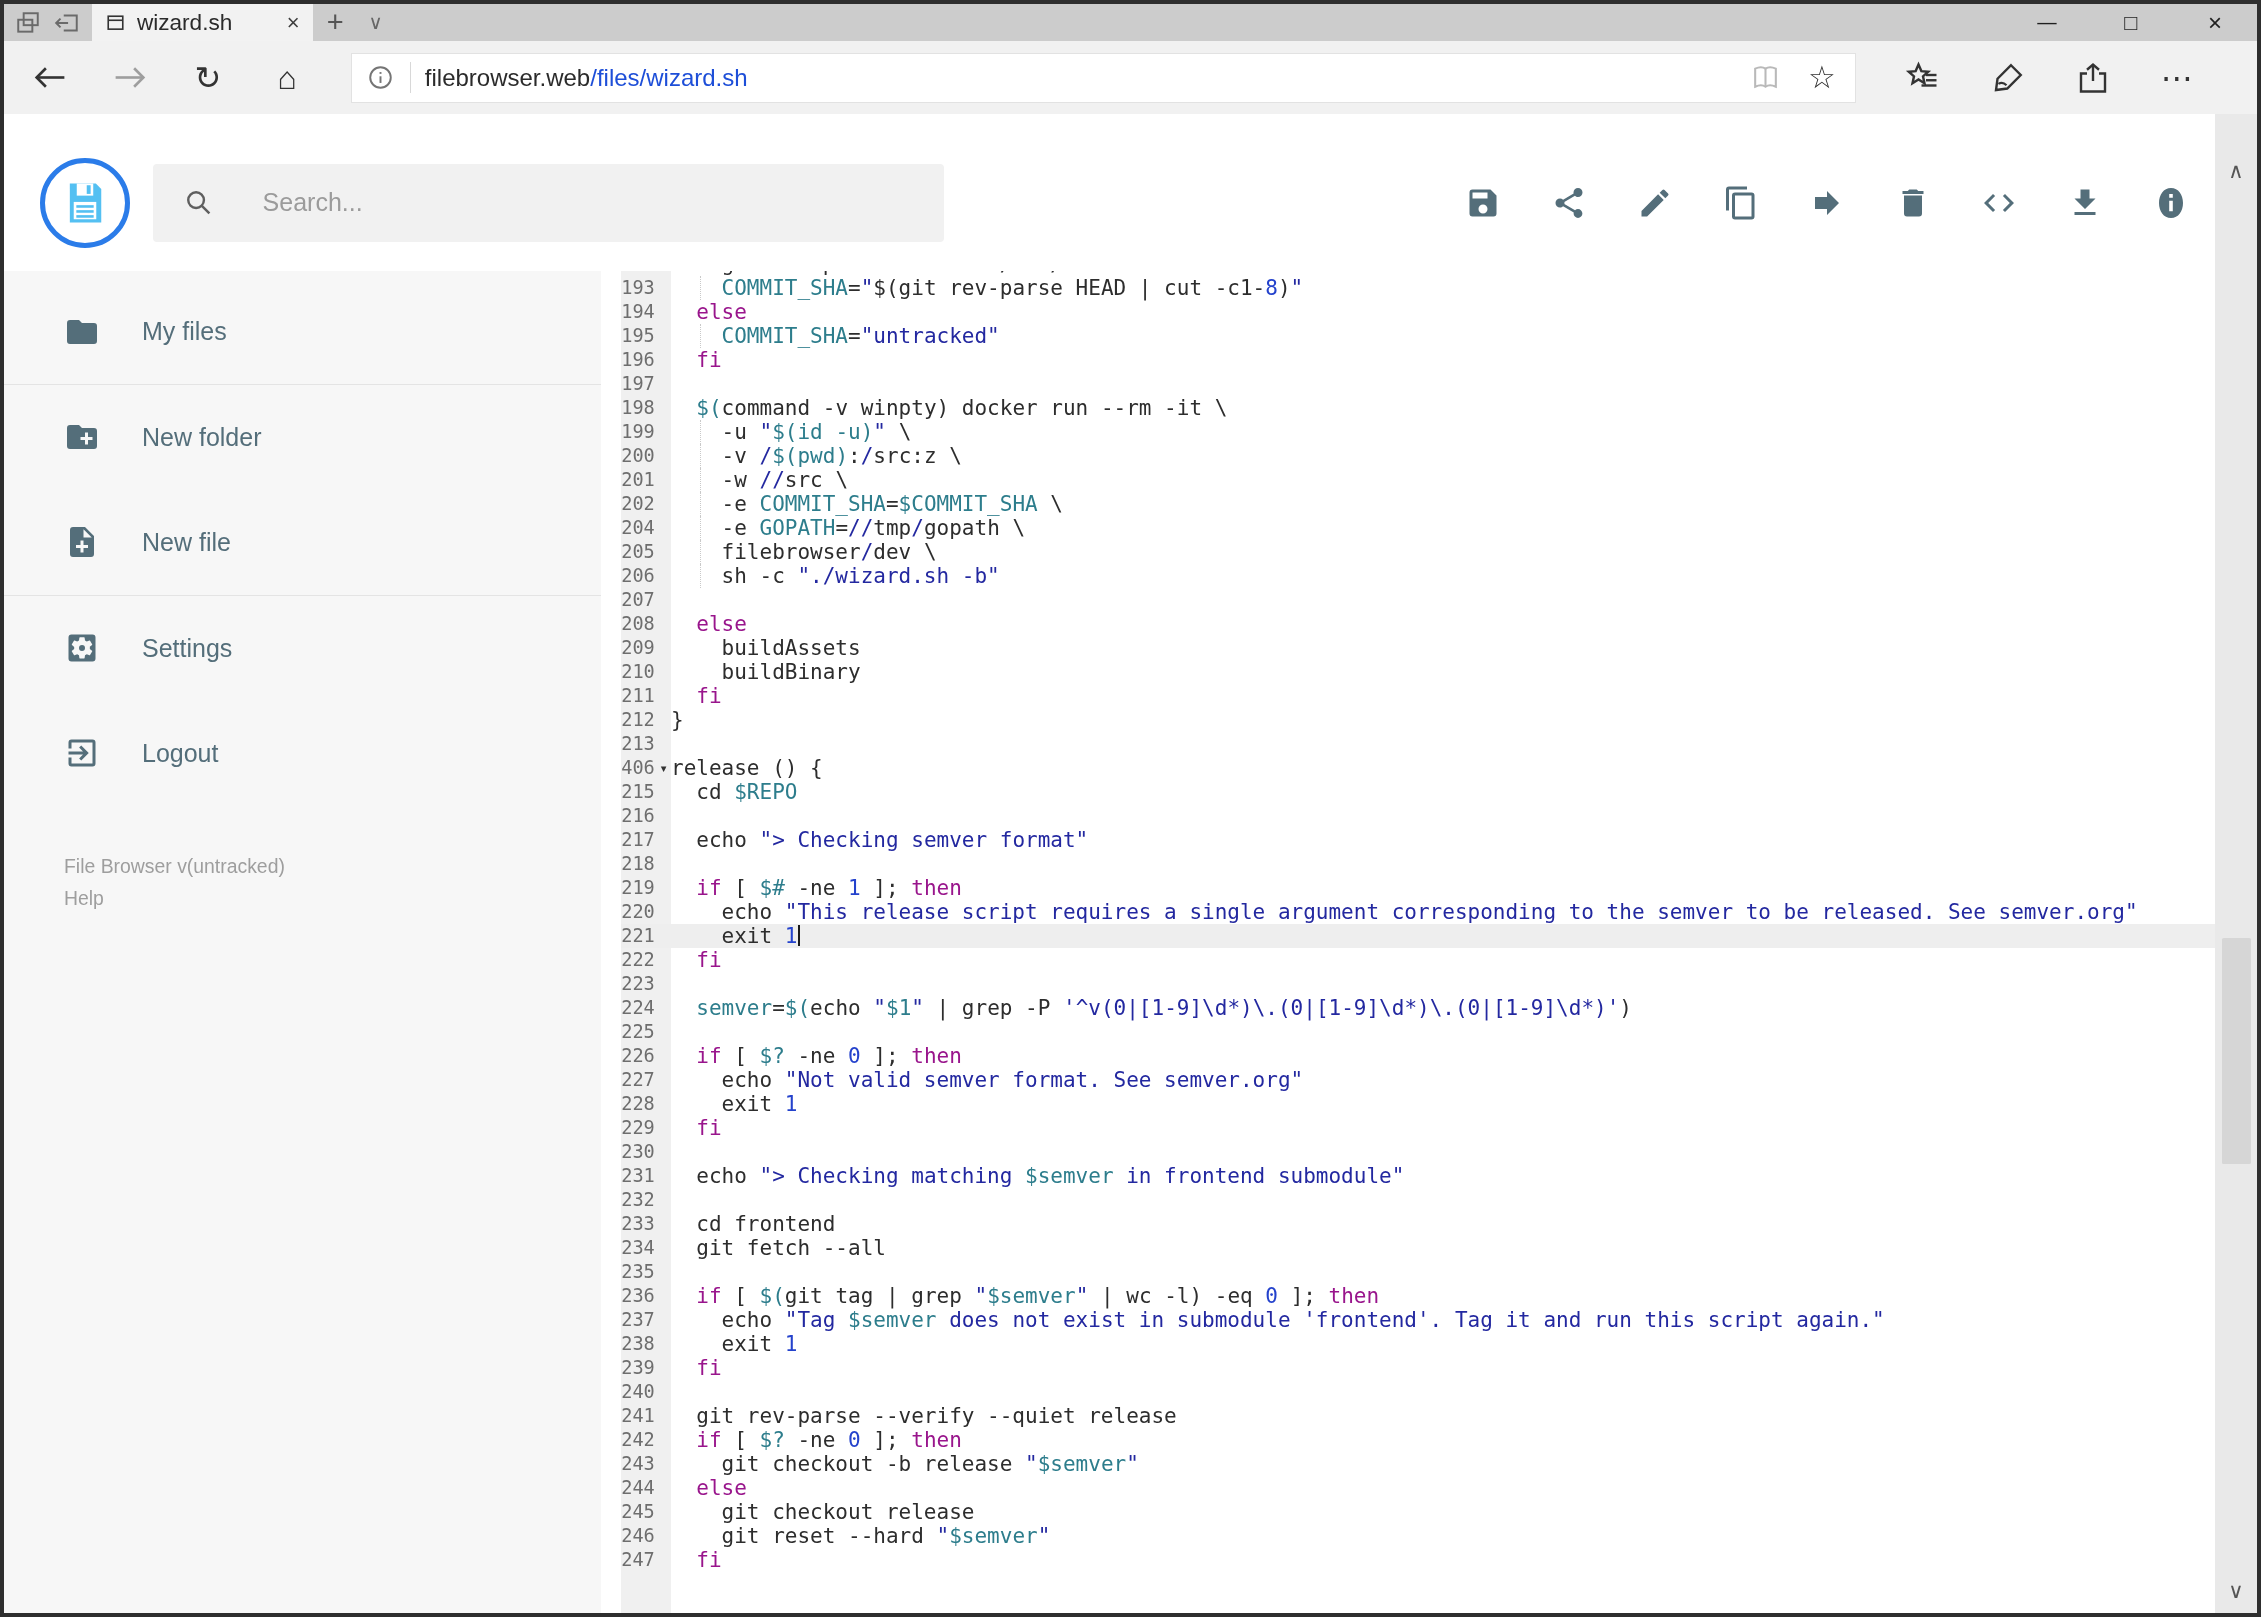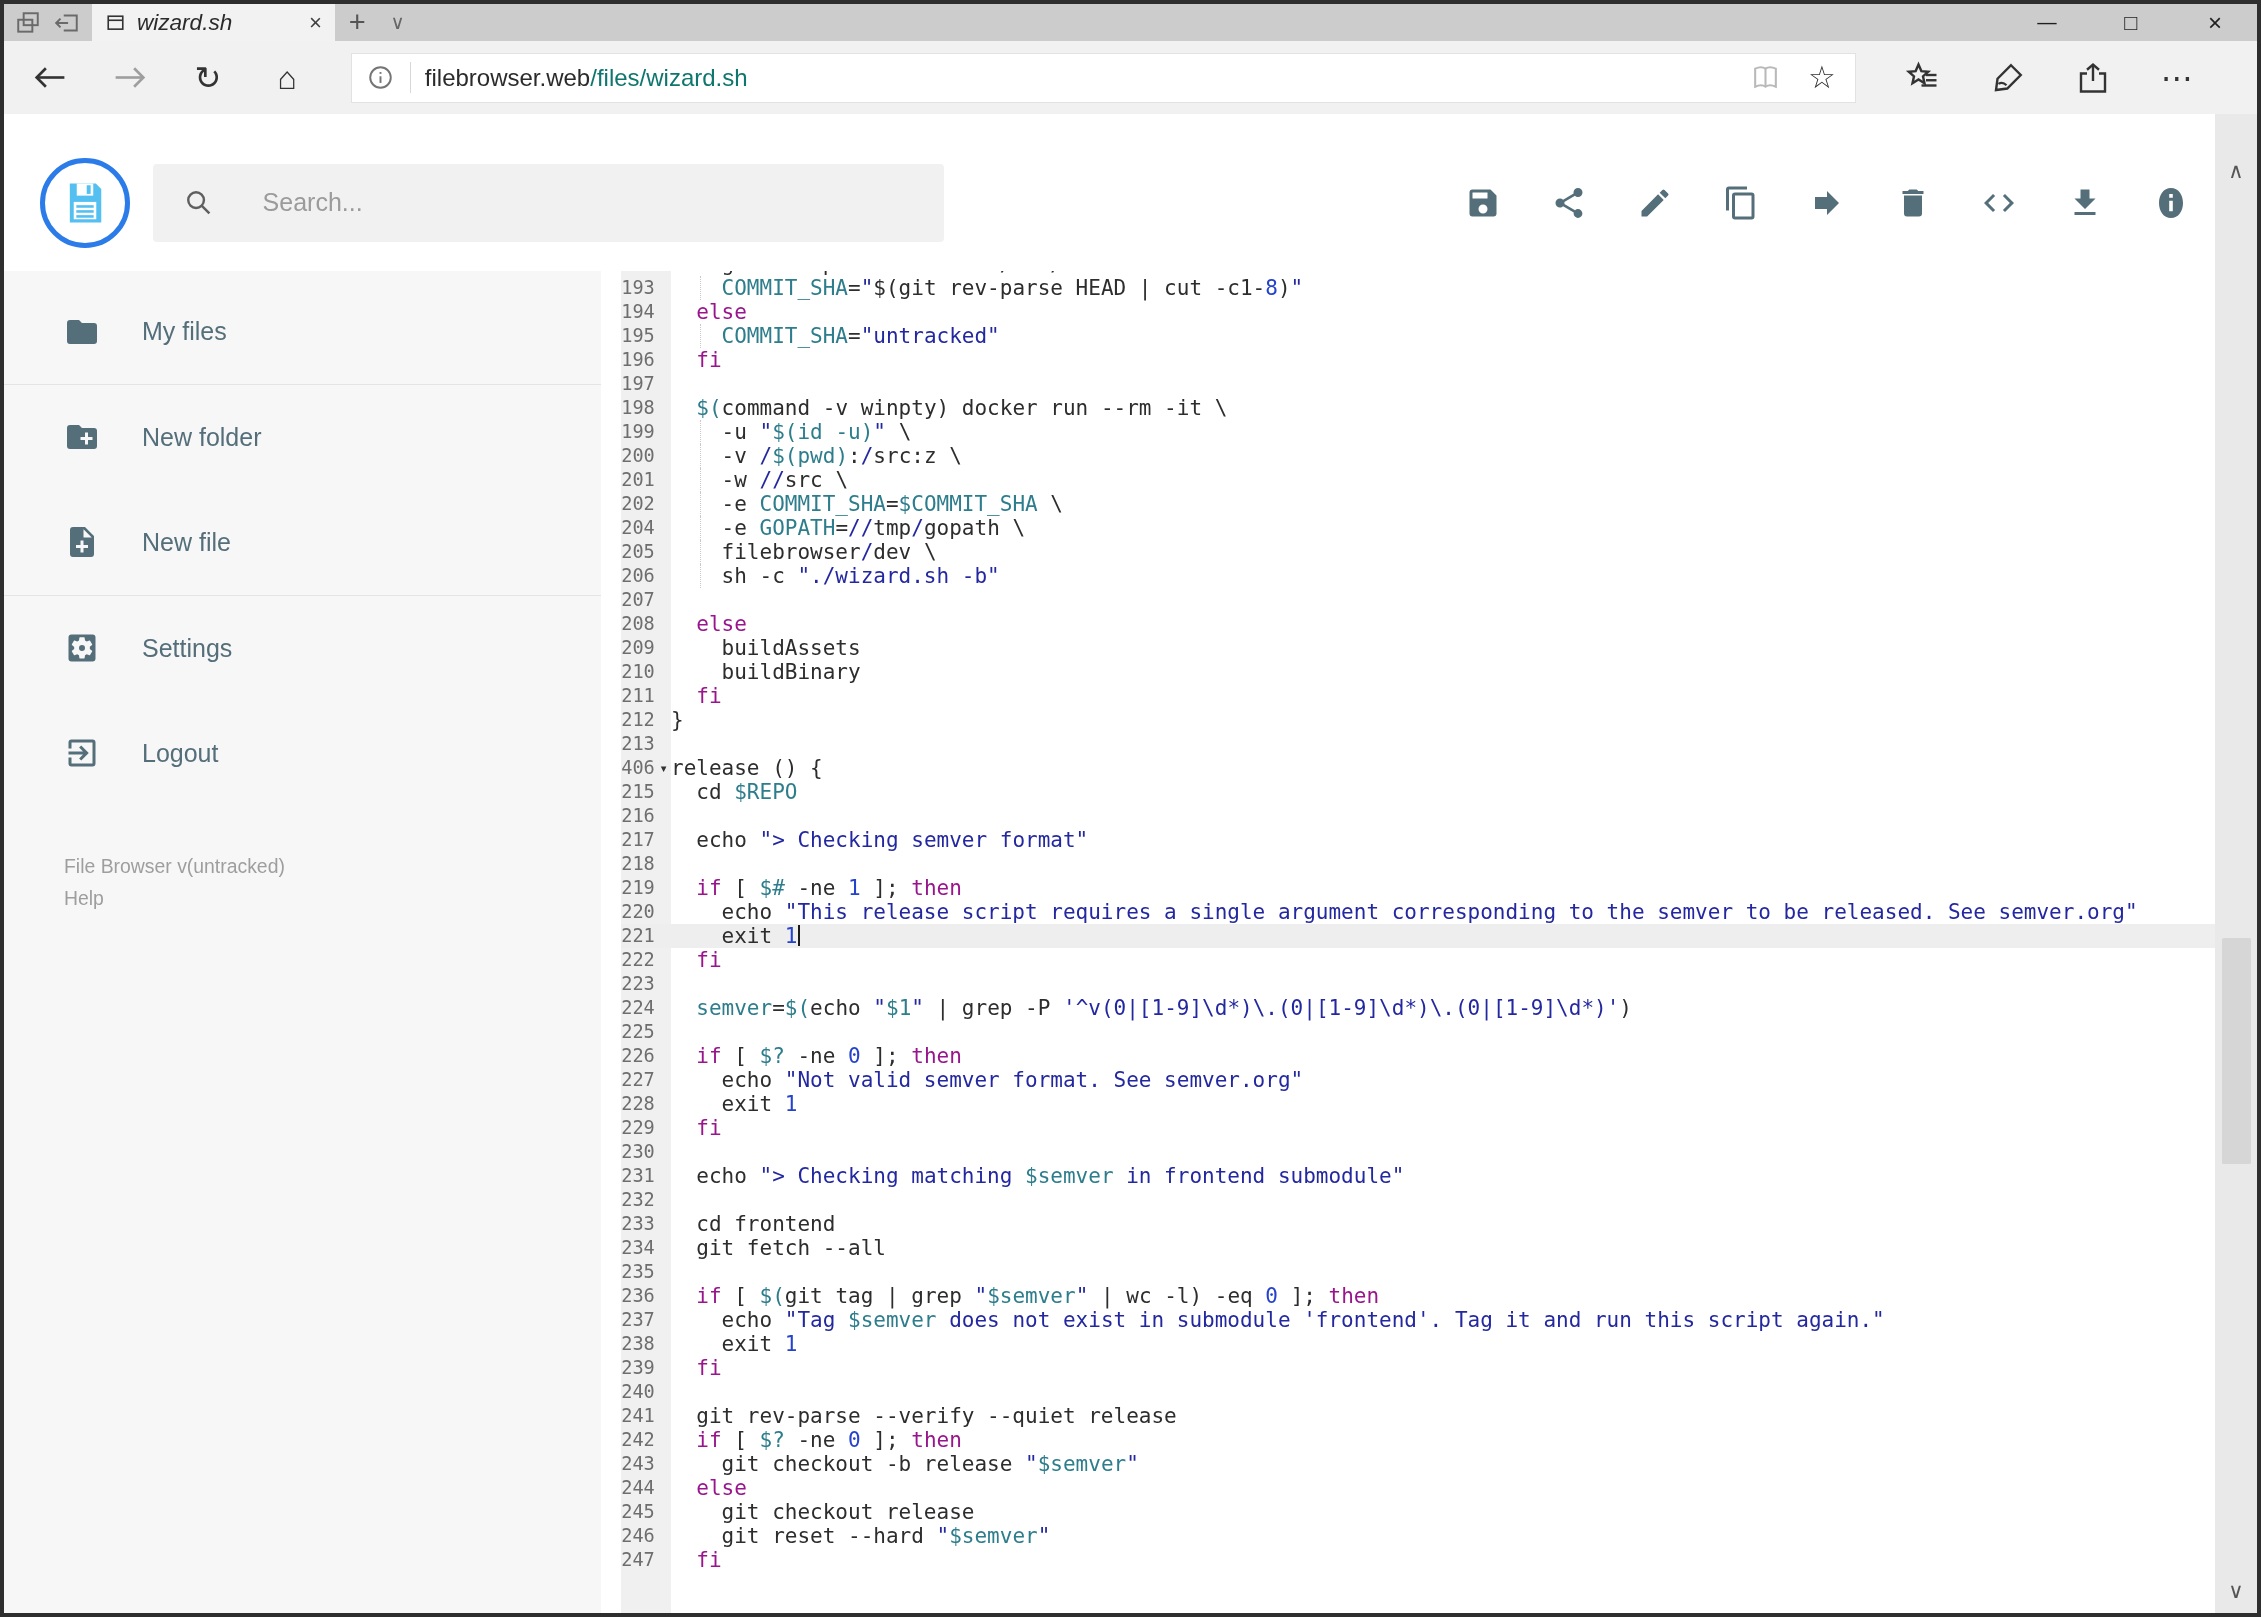--- a/index.html
+++ b/index.html
@@ -5,22 +5,22 @@
   * { margin:0; padding:0; box-sizing:border-box; }
   html,body { width:2261px; height:1617px; overflow:hidden; background:#222;
               font-family:"Liberation Sans", sans-serif; }
   .window { width:2261px; height:1617px; border:4px solid #2e2e2e; background:#fff;
             display:flex; flex-direction:column; }
 
   
   .titlebar { height:37px; background:#cccccc; display:flex; align-items:stretch; flex:0 0 37px; }
   .tb-icons { display:flex; align-items:center; gap:13px; padding:0 11.3px; }
   .tb-icons svg { display:block; }
-  .tab { width:243px; background:#f2f2f2; display:flex; align-items:center; gap:11.3px;
-         padding:0 13px; font-size:22.6px; color:#2b2b2b;font-style:italic; }
+  .tab { width:221px; background:#f2f2f2; display:flex; align-items:center; gap:11.3px;
+         padding:0 13px; font-size:22.6px; color:#2b2b2b; }
   .tab-close { margin-left:auto; font-size:22px; color:#3f3f3f; line-height:37px; }
   .newtab { width:45px; text-align:center; font-size:29px; color:#555; line-height:36px; }
   .tabchev { width:36px; text-align:center; font-size:19.4px; color:#666; line-height:37px; }
   .tb-spacer { flex:1; }
   .winctl { display:flex; }
   .winbtn { width:84px; text-align:center; line-height:37px; color:#1f1f1f; }
   .winbtn.min { font-size:19.4px; }
   .winbtn.max { font-size:22px; }
   .winbtn.cls { font-size:24px; }
 
@@ -29,21 +29,21 @@
             padding-left:6.5px; padding-right:37px; flex:0 0 73px; }
   .nav-btn { width:79px; height:73px; display:flex; align-items:center; justify-content:center;
              color:#333; }
   .nav-btn.disabled { color:#9e9e9e; }
   .glyph40 { font-size:32px; line-height:1; }
   .addr { flex:1; height:50px; background:#fff; border:0.8px solid #e2e2e2; margin-left:24px;
           margin-right:24px; display:flex; align-items:center; padding:0 14.5px; }
   .addr-sep { width:0.8px; height:31px; background:#d8d8d8; margin:0 14.5px; flex:0 0 0.8px; }
   .url { font-size:24px; white-space:nowrap; }
   .url .host { color:#2b2b2b; }
-  .url .path { color:#0f766e;text-align:center; }
+  .url .path { color:#1d4ed8;text-align:center; }
   .addr-right { margin-left:auto; display:flex; align-items:center; gap:27.4px; padding-right:4.8px; }
   .star-glyph { font-size:31px; color:#2f2f2f; line-height:1; }
   .nav-right { display:flex; }
   .nav-right .nav-btn { width:85px; }
   .dots { font-size:32px; color:#333; letter-spacing:1.6px; }
 
   
   .page { position:relative; flex:1; background:#fff; display:flex; flex-direction:column; }
   .appheader { height:157px; flex:0 0 157px; display:flex; align-items:center;
                padding:20px 68px 0 36px; }

